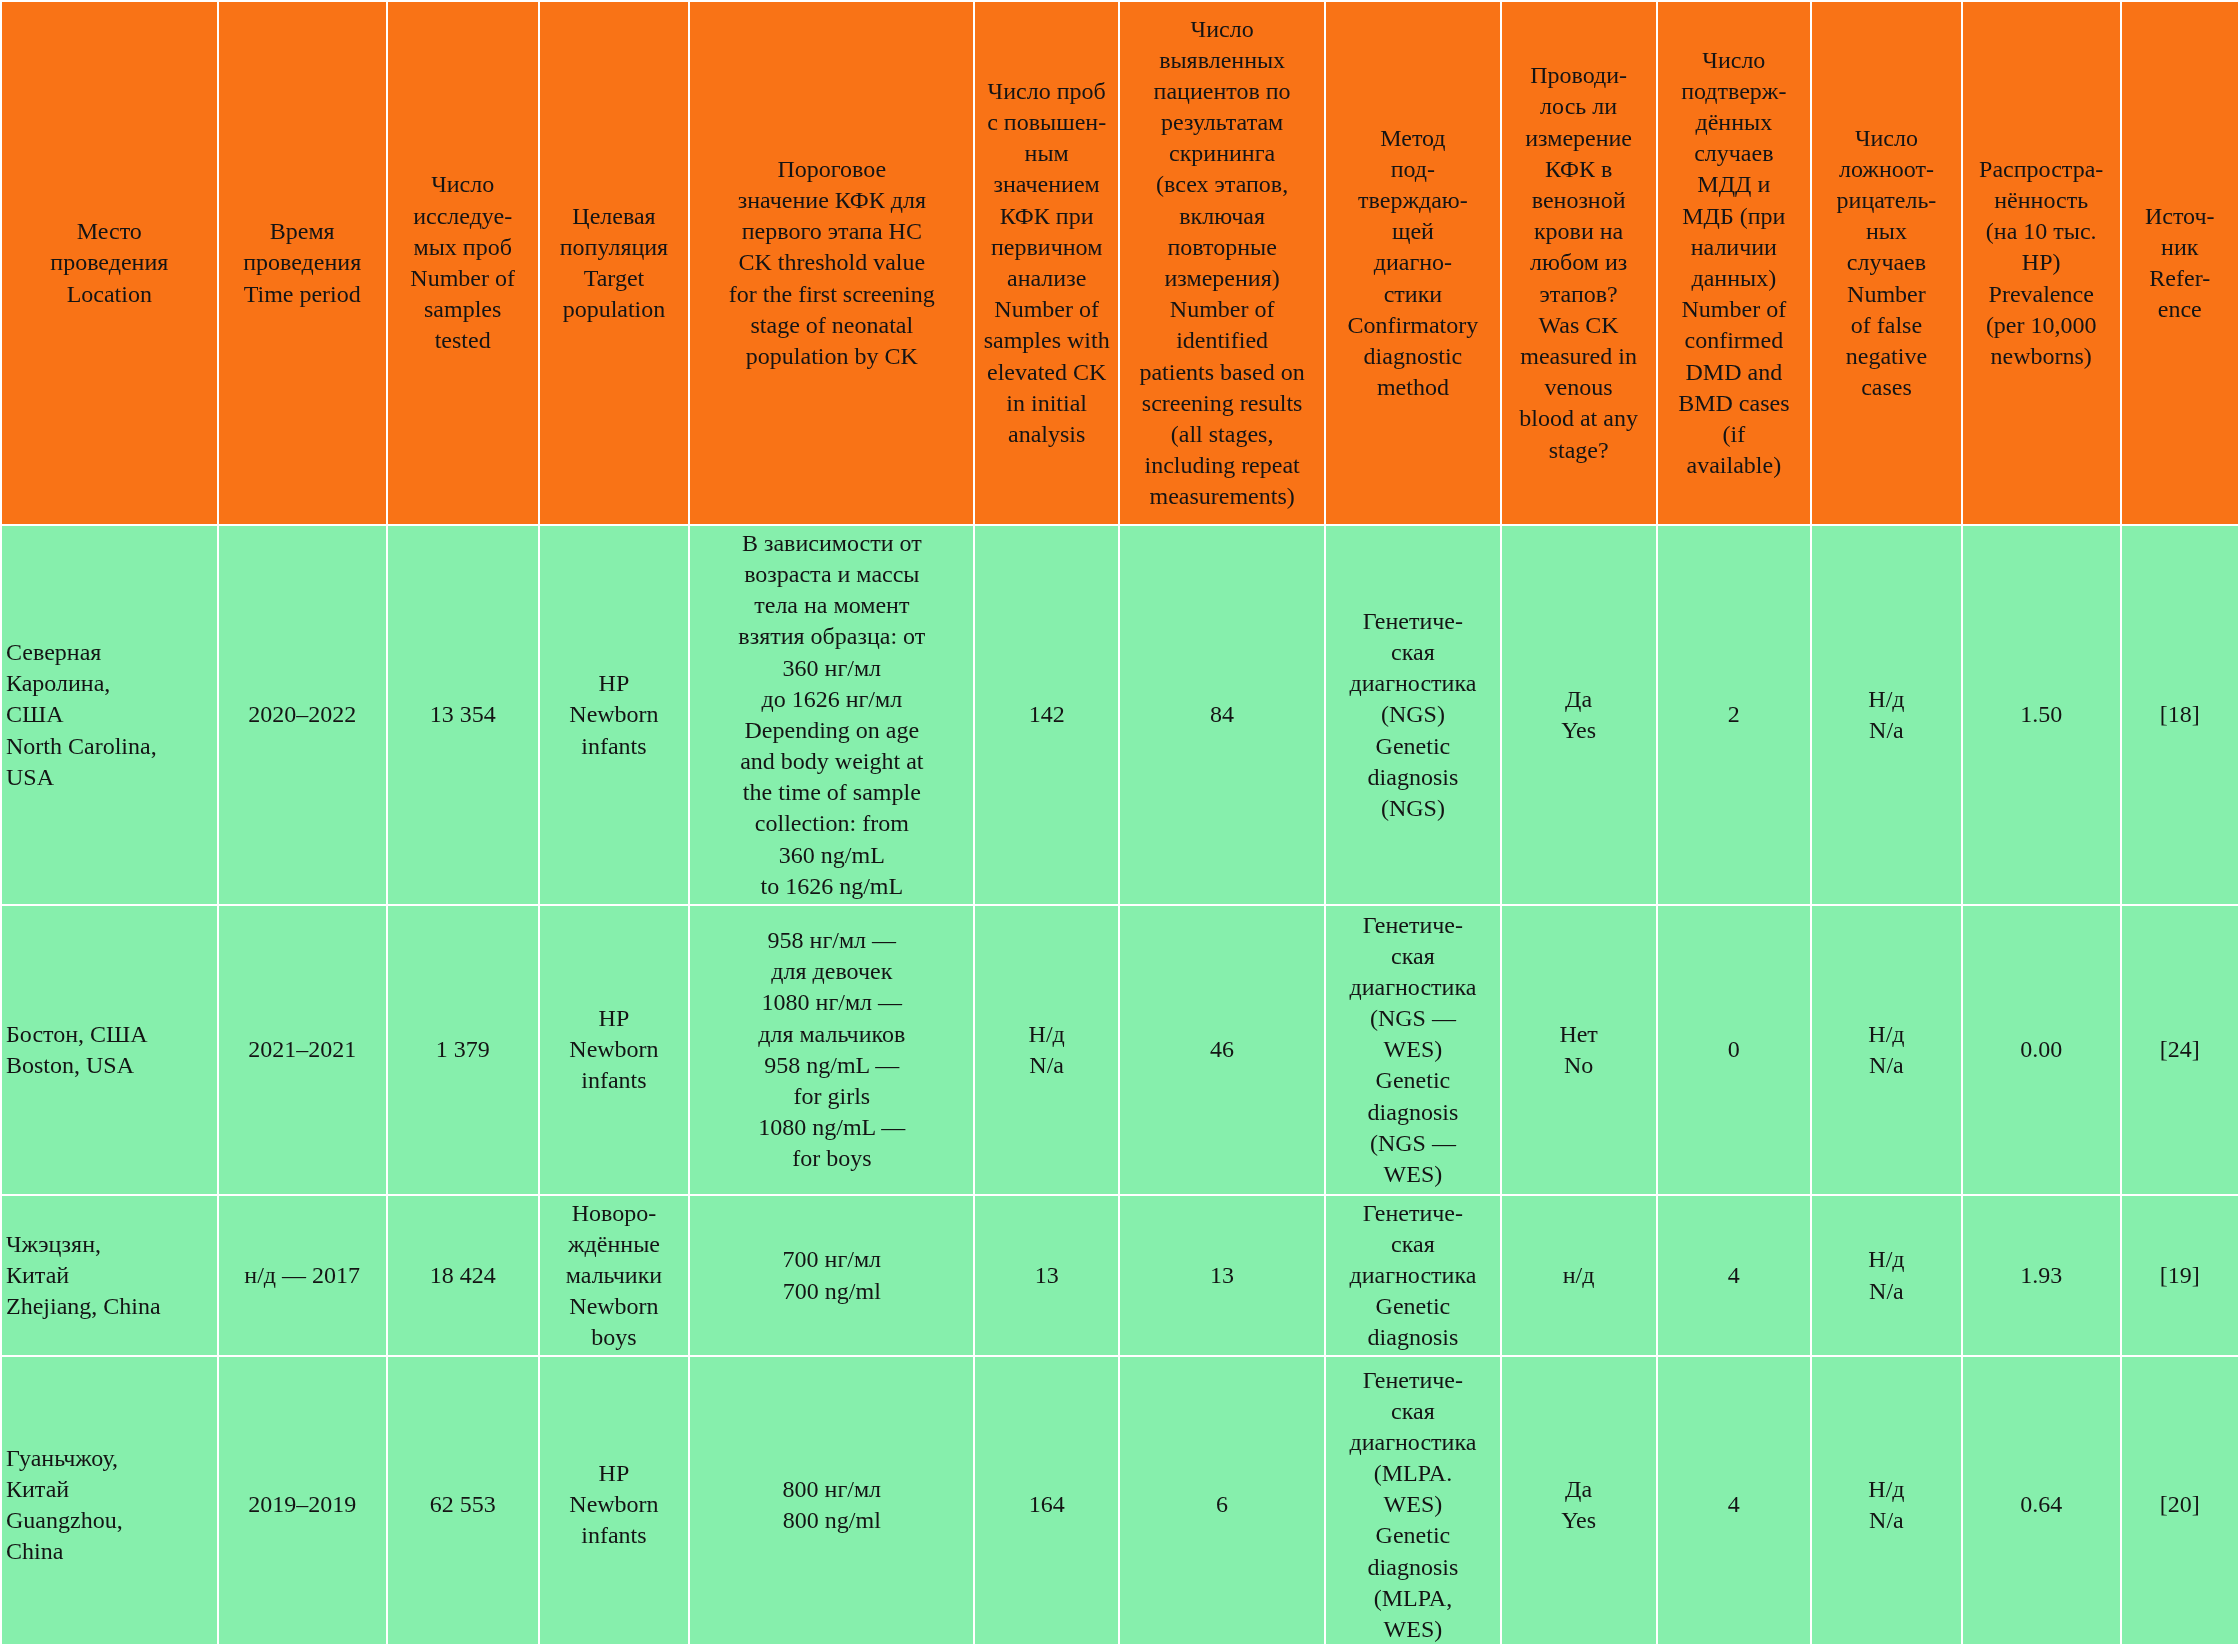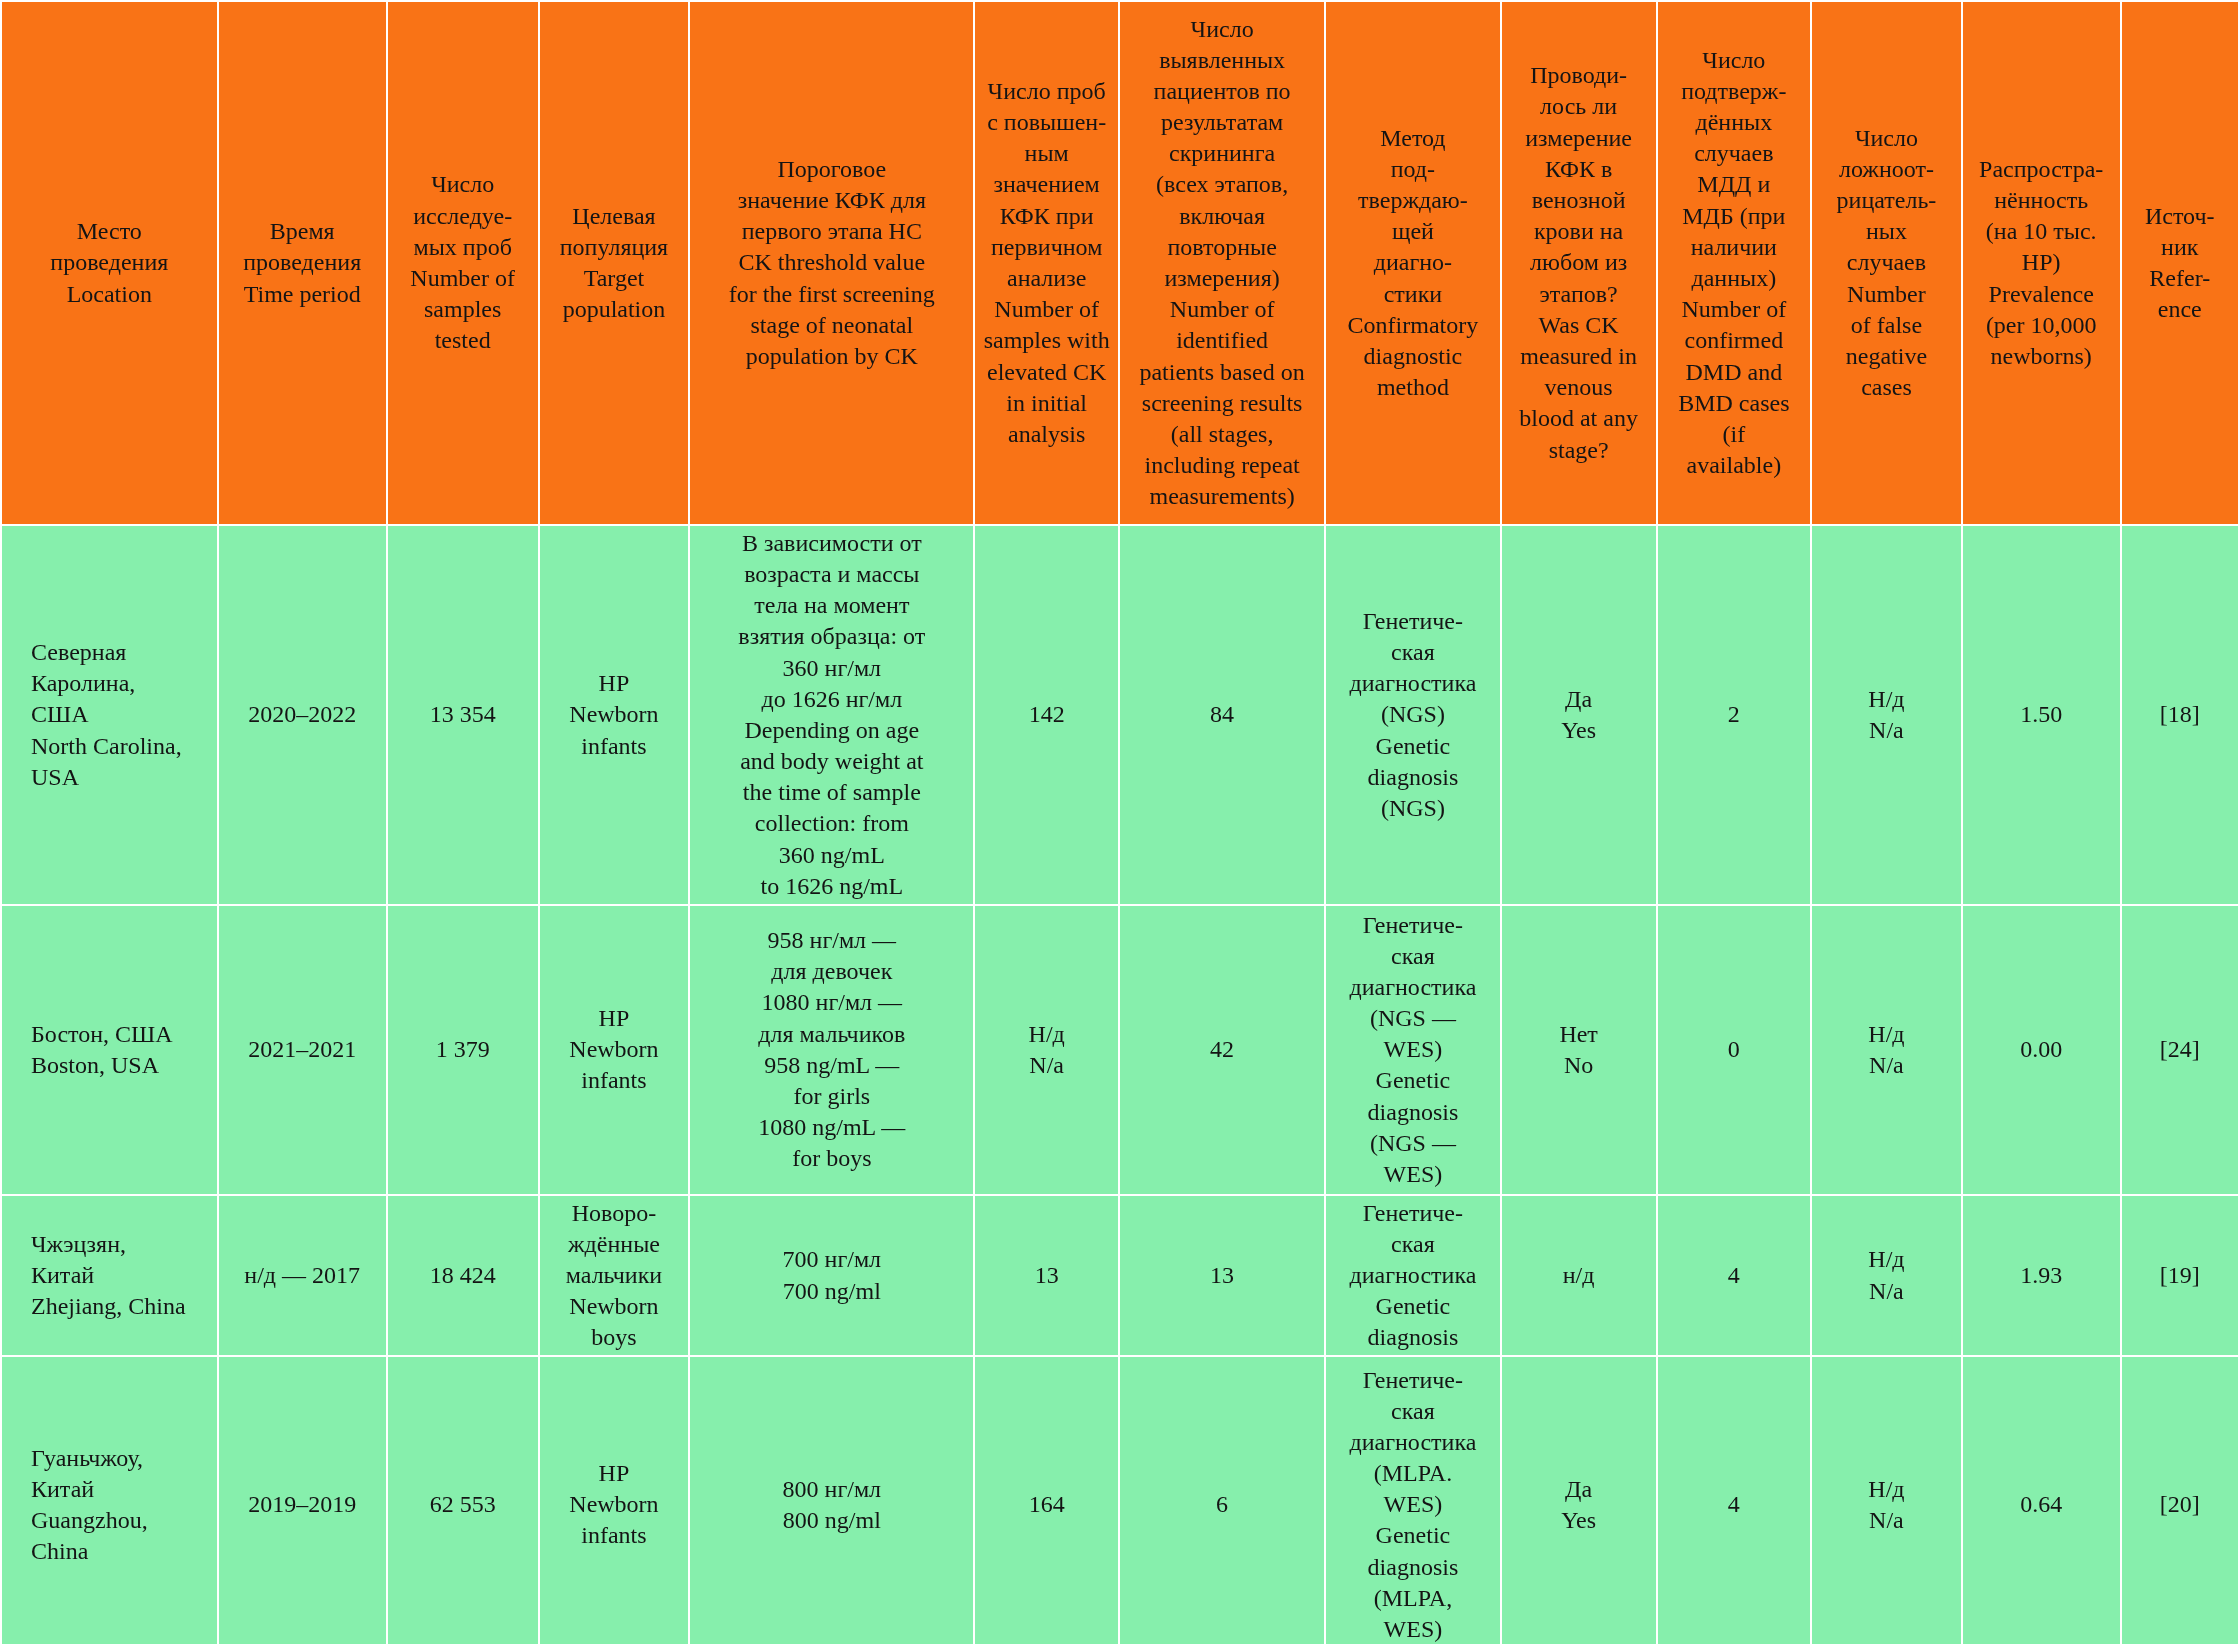--- a/index.html
+++ b/index.html
@@ -30,21 +30,21 @@
   }
   thead th { background: #f97316; }
   tbody td { background: #86efac; }
   thead tr { height: 524px; }
   tbody tr.r0 { height: 373px; }
   tbody tr.r1 { height: 290px; }
   tbody tr.r2 { height: 161px; }
   tbody tr.r3 { height: 297px; }
   tbody td.col-location {
     text-align: left;
-    padding-left: 29px;
+    padding-left: 4px;
   }
 </style>
 </head>
 <body>
 
 <div class="table-wrap">
   <table class="study-table">
     <colgroup>
       <col style="width:9.68%">
         <col style="width:7.56%">
@@ -223,21 +223,21 @@
         <td>958 нг/мл —
 для девочек
 1080 нг/мл —
 для мальчиков
 958 ng/mL —
 for girls
 1080 ng/mL —
 for boys</td>
         <td>Н/д
 N/a</td>
-        <td>42</td>
+        <td>46</td>
         <td>Генетиче-
 ская
 диагностика
 (NGS —
 WES)
 Genetic
 diagnosis
 (NGS —
 WES)</td>
         <td>Нет

